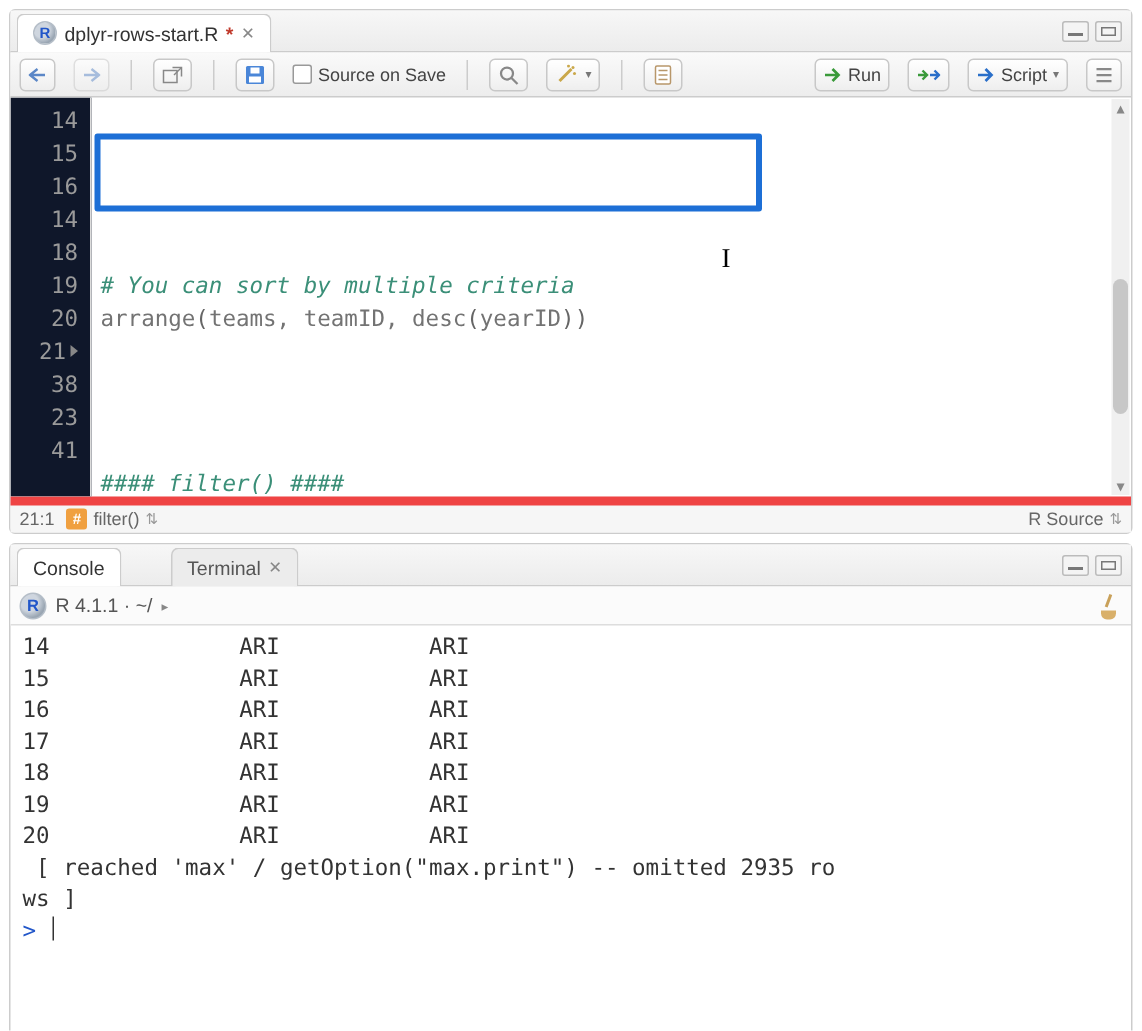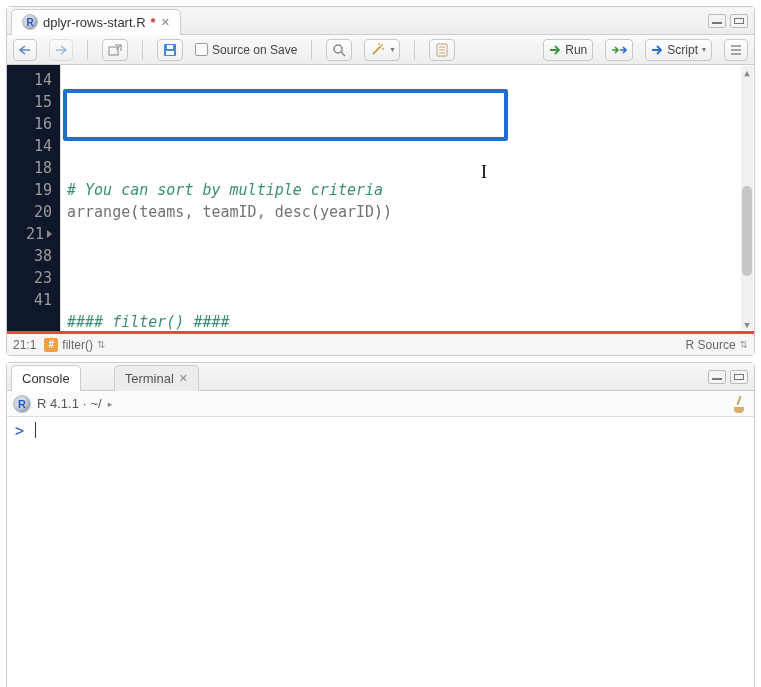--- a/index.html
+++ b/index.html
@@ -129,21 +129,21 @@
     background:#f0f0f0;
   }
   .editor-scroll .thumb { position:absolute; left:1px; right:1px; top:120px; height:90px; background:#c7c7c7; border-radius:5px;}
   .editor-scroll .arrow { position:absolute; left:2px; width:8px; height:8px; color:#888; font-size:9px; text-align:center; }
   .editor-scroll .arrow.up{ top:2px; } .editor-scroll .arrow.down{ bottom:2px; }
 
   
   .statusbar {
     display:flex; align-items:center;
     height: 24px;
-    border-top:3px solid #ef4444;
+    border-top:6px solid #ef4444;
     background:#f6f6f6;
     font-size:12px;
     color:#666;
     padding: 0 6px;
     gap:8px;
   }
   .status-chip { display:flex; align-items:center; gap:4px; }
   .hash-badge { background:#f0a040; color:#fff; width:14px;height:14px; border-radius:2px; display:inline-flex;align-items:center;justify-content:center;font-size:10px;font-weight:bold;}
   .updown { color:#999; font-size:10px; }
 
@@ -348,14 +348,23 @@
   </div>
 
   <div class="console-info">
     <span class="r-logo">R</span>
     <span>R 4.1.1 · ~/</span>
     <span style="font-size:9px;color:#888">▸</span>
     <div class="tb-spacer"></div>
     <span class="broom"></span>
   </div>
 
-  <div class="console-out" id="console-out"><div><span class="prompt">&gt; </span><span class="console-cursor"></span></div></div>
+  <div class="console-out" id="console-out"><span>14              ARI           ARI
+15              ARI           ARI
+16              ARI           ARI
+17              ARI           ARI
+18              ARI           ARI
+19              ARI           ARI
+20              ARI           ARI
+ [ reached 'max' / getOption("max.print") -- omitted 2935 ro
+ws ]
+</span><div><span class="prompt">&gt; </span><span class="console-cursor"></span></div></div>
 </div>
 
 </body></html>

